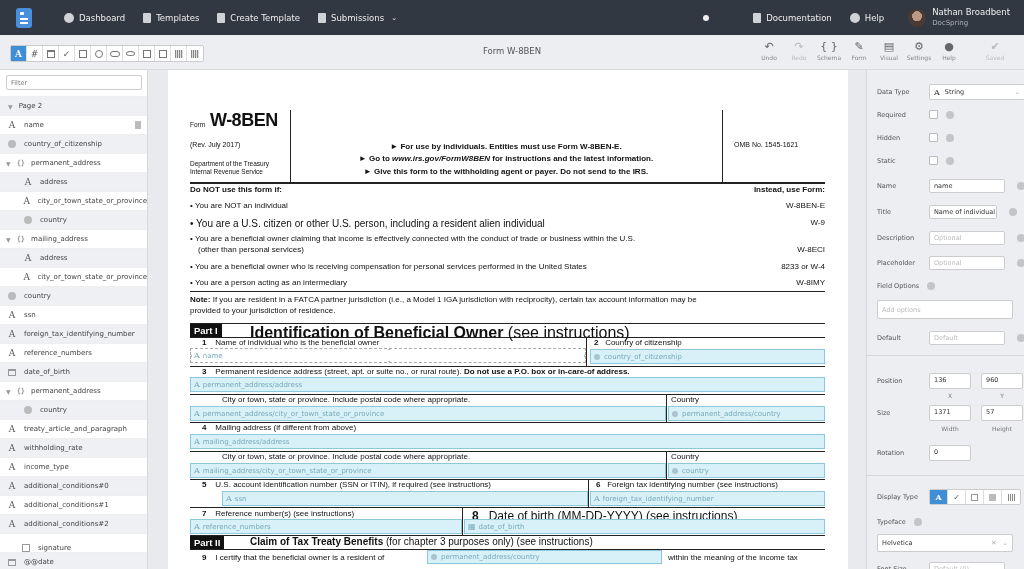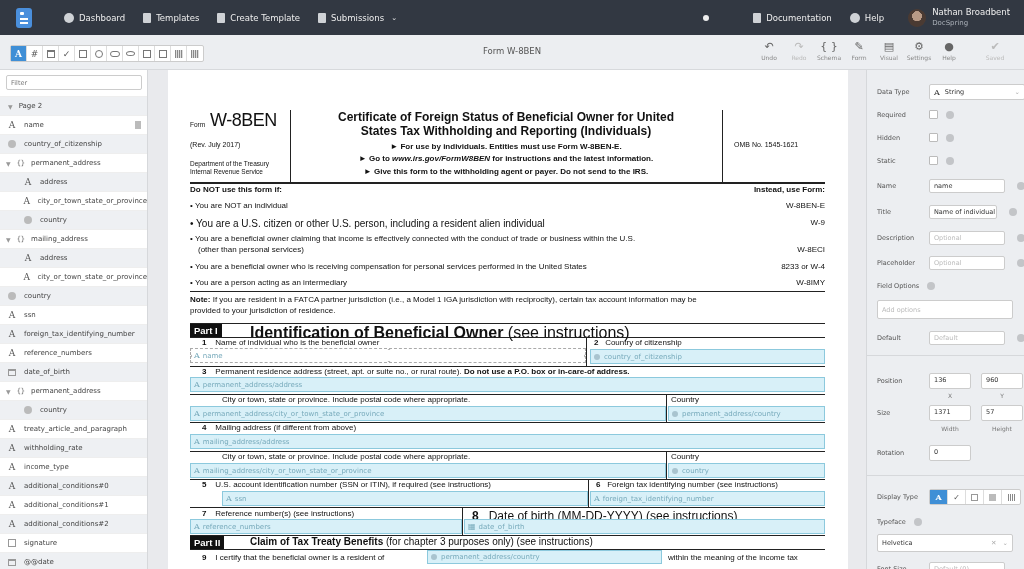--- a/index.html
+++ b/index.html
@@ -281,48 +281,44 @@
         <span>additional_conditions#0</span>
       </div>
       <div class="tree-row" style="padding-left: 6px;">
         <span class="ico">A</span>
         <span>additional_conditions#1</span>
       </div>
       <div class="tree-row alt" style="padding-left: 6px;">
         <span class="ico">A</span>
         <span>additional_conditions#2</span>
       </div>
-      <div class="tree-row" style="padding-left: 6px;">
+      <div class="tree-row" style="padding-left: 20px; align-items: flex-end;">
         <span class="ico">
           <span class="sig"></span>
         </span>
         <span>signature</span>
       </div>
       <div class="tree-row alt" style="padding-left: 6px;">
         <span class="ico">
           <span class="cal"></span>
         </span>
         <span>@@date</span>
       </div>
     </div>
 </div>
 
 <div class="canvas">
   <div class="page">
 
     <div class="abs" style="left:22px;top:51px;font-size:6.5px">Form</div>
-    <div class="abs" style="left:42px;top:40px;font-size:18px;font-weight:normal;letter-spacing:-0.5px">W-8BEN</div>
+    <div class="abs" style="left:42px;top:40px;font-size:18px;font-weight:bold;letter-spacing:-0.5px">W-8BEN</div>
     <div class="abs" style="left:22px;top:71px;font-size:7px">(Rev. July 2017)</div>
     <div class="abs" style="left:22px;top:90px;font-size:6.5px">Department of the Treasury</div>
     <div class="abs" style="left:22px;top:98px;font-size:6.5px">Internal Revenue Service</div>
     <div class="vr" style="left:122px;top:40px;height:72px"></div>
-    <div class="abs" style="left:122px;width:432px;top:40px;text-align:center;font-size:12px;font-weight:bold;line-height:14px">
-        <div>Certificate of Foreign Status of Beneficial Owner for United</div>
-        <div>States Tax Withholding and Reporting (Individuals)</div>
-      </div>
     <div class="abs" style="left:122px;width:432px;top:72px;text-align:center;font-size:8px;font-weight:bold">► For use by individuals. Entities must use Form W-8BEN-E.</div>
     <div class="abs" style="left:122px;width:432px;top:84px;text-align:center;font-size:8px;font-weight:bold"><span>► Go to </span><i>www.irs.gov/FormW8BEN</i><span> for instructions and the latest information.</span></div>
     <div class="abs" style="left:122px;width:432px;top:97px;text-align:center;font-size:8px;font-weight:bold">► Give this form to the withholding agent or payer. Do not send to the IRS.</div>
     <div class="vr" style="left:554px;top:40px;height:72px"></div>
     <div class="abs" style="left:566px;top:71px;font-size:7px">OMB No. 1545-1621</div>
     <div class="hr" style="left:22px;width:635px;top:112px;border-top-width:2px"></div>
 
     <div class="abs" style="left:22px;top:115px;font-size:8px;font-weight:bold">Do NOT use this form if:</div>
     <div class="abs" style="right:23px;top:115px;font-size:8px;font-weight:bold">Instead, use Form:</div>
     <div class="abs" style="left:22px;top:131px;font-size:8px">• You are NOT an individual</div>

